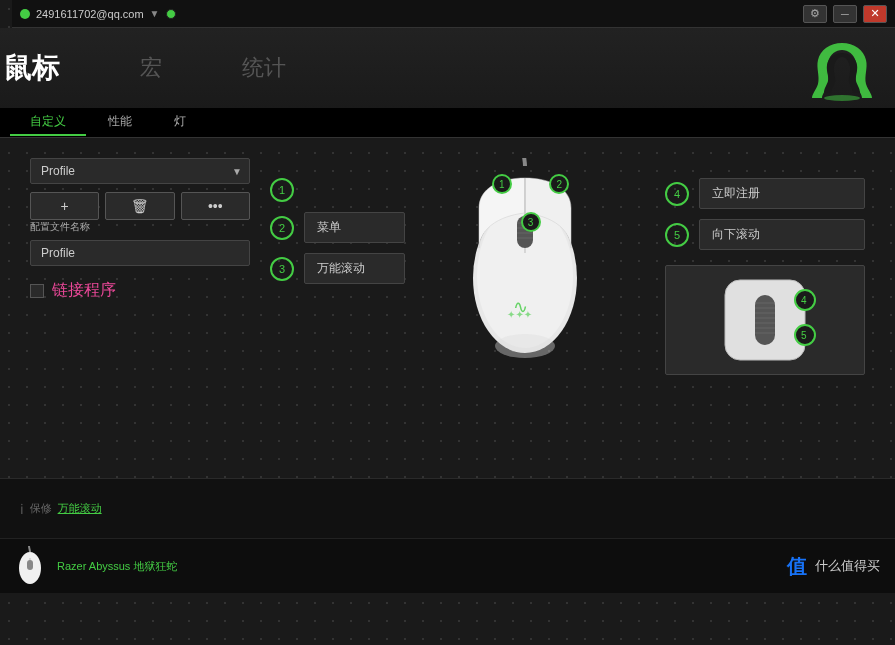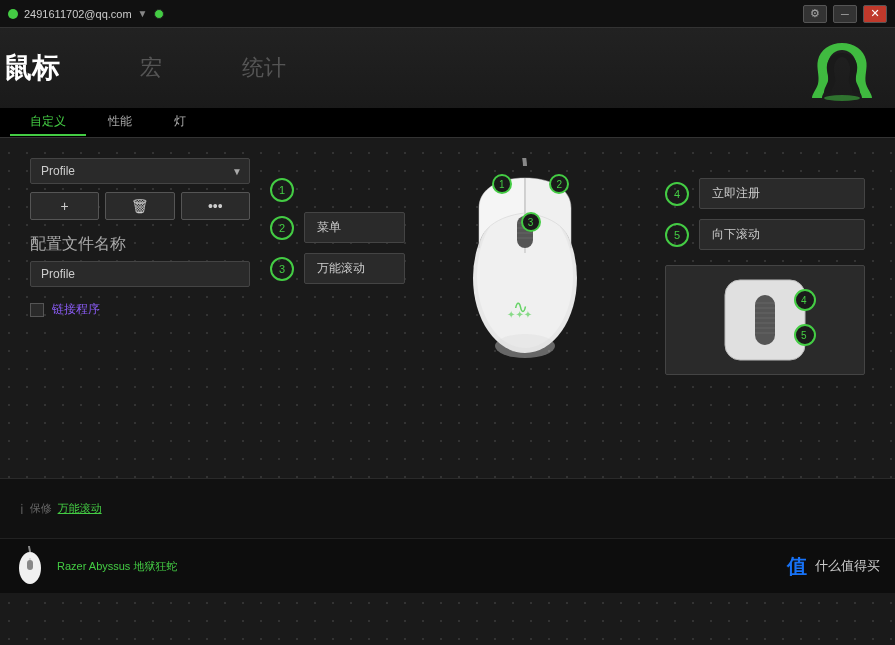--- a/index.html
+++ b/index.html
@@ -15,20 +15,21 @@
 
     
     .title-bar {
       height: 28px;
       background: #111;
       display: flex;
       align-items: center;
       justify-content: space-between;
       padding: 0 8px;
       border-bottom: 1px solid #333;
+      margin-left: 12px;
     }
     .title-bar-left {
       display: flex;
       align-items: center;
       gap: 6px;
     }
     .online-dot {
       width: 10px; height: 10px;
       background: #44cc44;
       border-radius: 50%;
@@ -168,23 +169,22 @@
       background: #2a2a2a;
       border: 1px solid #555;
       color: #ccc;
       padding: 5px;
       font-size: 14px;
       cursor: pointer;
       border-radius: 2px;
       text-align: center;
     }
     .profile-name-label {
-      font-size: 16px;
+      font-size: 10px;
       color: #aaa;
-      margin-top: 14px;
       margin-bottom: 6px;
     }
     .profile-name-input {
       width: 100%;
       background: #2a2a2a;
       border: 1px solid #444;
       color: #ccc;
       padding: 5px 10px;
       font-size: 12px;
       border-radius: 2px;
@@ -196,22 +196,22 @@
       gap: 8px;
       margin-top: 14px;
     }
     .checkbox-custom {
       width: 14px; height: 14px;
       border: 1px solid #555;
       background: #2a2a2a;
       cursor: pointer;
     }
     .link-program-label {
-      font-size: 12px;
-      color: #8b5cf6;
+      font-size: 16px;
+      color: #ec4899;
     }
 
     
     .center-panel {
       flex: 1;
       display: flex;
       flex-direction: column;
       gap: 10px;
       padding-top: 20px;
     }

